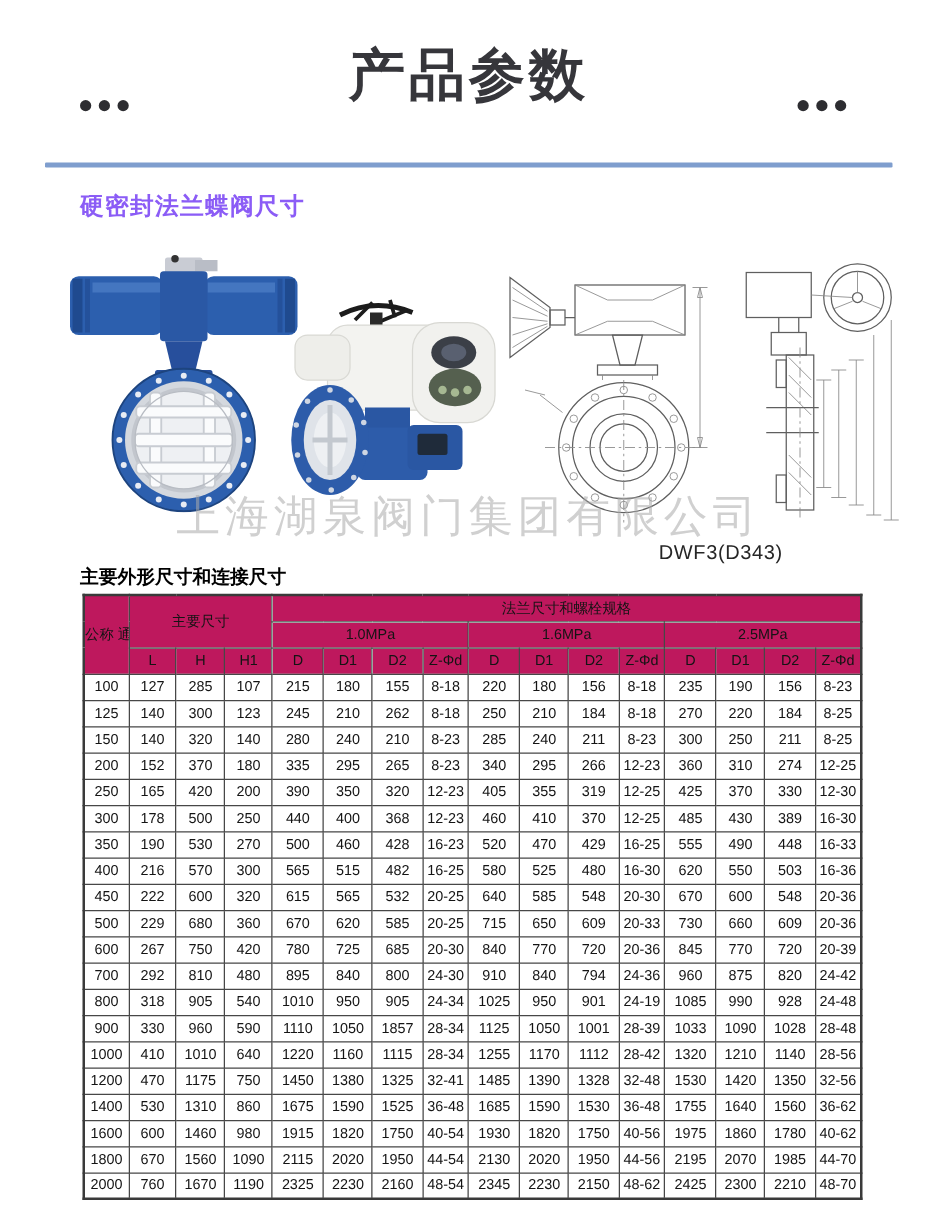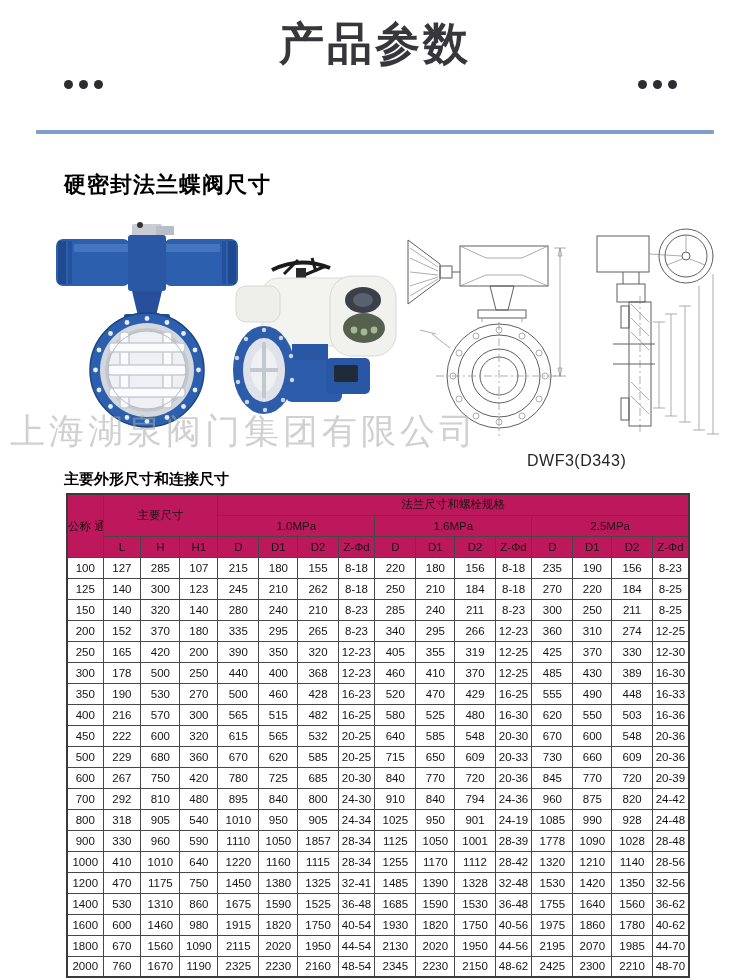--- a/index.html
+++ b/index.html
@@ -3,46 +3,46 @@
 <meta charset="utf-8">
 <style>
   * { margin:0; padding:0; box-sizing:border-box; }
   html,body { background:#fff; }
   .page {
     position:relative; width:750px; height:980px; margin:0 auto;
     background:#ffffff; overflow:hidden;
     font-family:"Liberation Sans","DejaVu Sans",sans-serif; color:#1a1a1a;
   }
   
-  .top { position:relative; height:92px; padding-top:18px; }
+  .top { position:relative; height:92px; padding-top:34px; }
   .page-title {
     text-align:center; font-size:45px; line-height:52px; font-weight:900;
     color:#36363b; letter-spacing:3px;
   }
   .dots { position:absolute; top:80px; display:flex; gap:6px; }
   .dots-left  { left:64px; }
   .dots-right { left:638px; }
   .dots i { width:9px; height:9px; border-radius:50%; background:#2d2d31; display:block; }
   .divider {
     margin:38px 36px 0 36px; height:4px; background:#7f9ece; border-radius:1px;
   }
   
   .section-title {
-    margin:36px 0 0 64px; font-size:22px; font-weight:bold; color:#000000;
+    margin:18px 0 0 64px; font-size:19px; font-weight:bold; color:#8b5cf6;
     letter-spacing:1px; height:22px;
   }
   
   .figures { position:relative; height:278px; }
   .fig { position:absolute; }
   .fig-1 { left:52px;  top:30px; }
   .fig-2 { left:232px; top:62px; }
   .fig-3 { left:402px; top:38px; }
   .fig-4 { left:583px; top:34px; }
   .watermark {
-    position:absolute; left:10px; right:0; top:216px; 
+    position:absolute; left:0; right:0; top:216px; text-align:center;
     font-family:"Liberation Serif","DejaVu Serif",serif;
     font-size:35px; letter-spacing:4px; color:#ababab; opacity:.55;
     white-space:nowrap; pointer-events:none;
   }
   .fig-caption {
     position:absolute; left:527px; top:260px; font-size:16px; color:#262626;
     letter-spacing:.5px;
   }
   
   .table-title { margin:0 0 4px 64px; font-size:15px; font-weight:bold; color:#000000; height:19px; }
@@ -519,21 +519,21 @@
           <td>960</td>
           <td>590</td>
           <td class="gstart">1110</td>
           <td>1050</td>
           <td>1857</td>
           <td>28-34</td>
           <td class="gstart">1125</td>
           <td>1050</td>
           <td>1001</td>
           <td>28-39</td>
-          <td class="gstart">1778</td>
+          <td class="gstart">1033</td>
           <td>1090</td>
           <td>1028</td>
           <td>28-48</td>
         </tr>
         <tr>
           <td>1000</td>
           <td>410</td>
           <td>1010</td>
           <td>640</td>
           <td class="gstart">1220</td>

